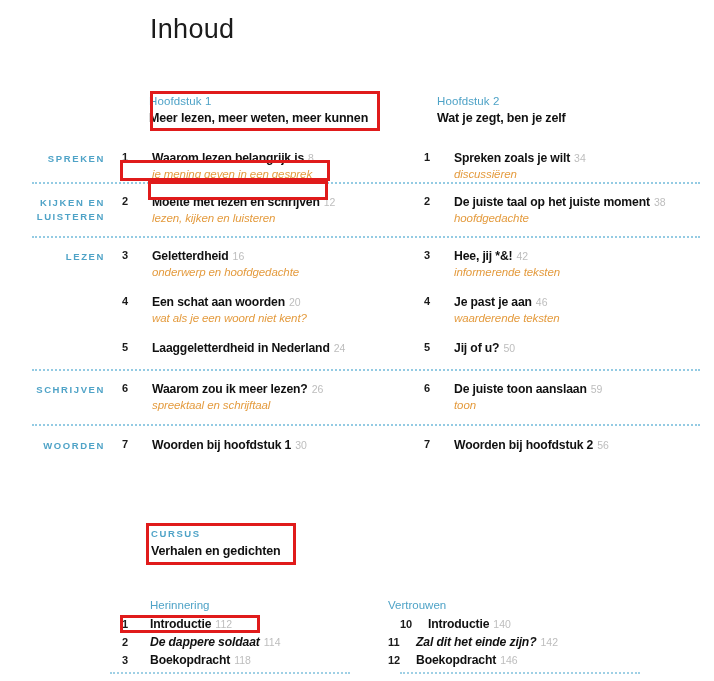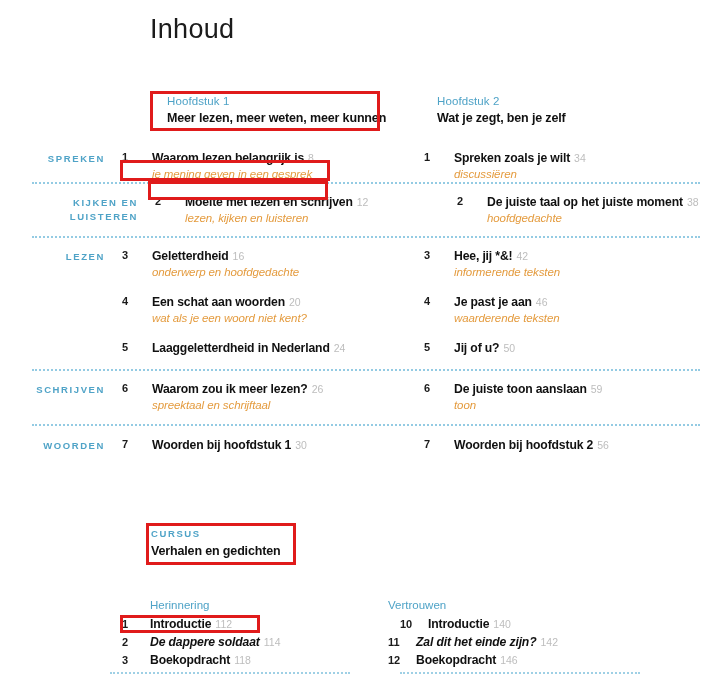--- a/index.html
+++ b/index.html
@@ -29,21 +29,21 @@
     font-weight: 400;
     letter-spacing: 0.3px;
     color: #1b1b1b;
   }
 
   
   .chapter-head {
     position: absolute;
     top: 94px;
   }
-  .chapter-head.col1 { left: 158px; width: 224px; padding-left: 9px; }
+  .chapter-head.col1 { left: 140px; width: 224px; padding-left: 9px; }
   .chapter-head.col2 { left: 437px; width: 240px; }
   .chapter-kicker {
     font-size: 11.5px;
     color: #4fa3c7;
     letter-spacing: 0.1px;
     line-height: 15px;
   }
   .chapter-title {
     font-size: 12.5px;
     font-weight: bold;
@@ -244,21 +244,21 @@
           <div class="num">1</div>
           <div class="etext">
             <div class="ttl"><span>Spreken zoals je wilt</span><span class="pg">34</span></div>
             <div class="sub">discussiëren</div>
           </div>
         </div>
       </div>
     </div>
     <div class="divider"></div>
 
-    <div class="toc-row" style="padding-top:9px;padding-left:33px;">
+    <div class="toc-row" style="padding-top:9px;">
       <div class="cat">
         <span class="cat-line">KIJKEN EN</span>
         <span class="cat-line">LUISTEREN</span>
       </div>
       <div class="col left">
         <div class="entry">
           <div class="num">2</div>
           <div class="etext">
             <div class="ttl"><span>Moeite met lezen en schrijven</span><span class="pg">12</span></div>
             <div class="sub">lezen, kijken en luisteren</div>

